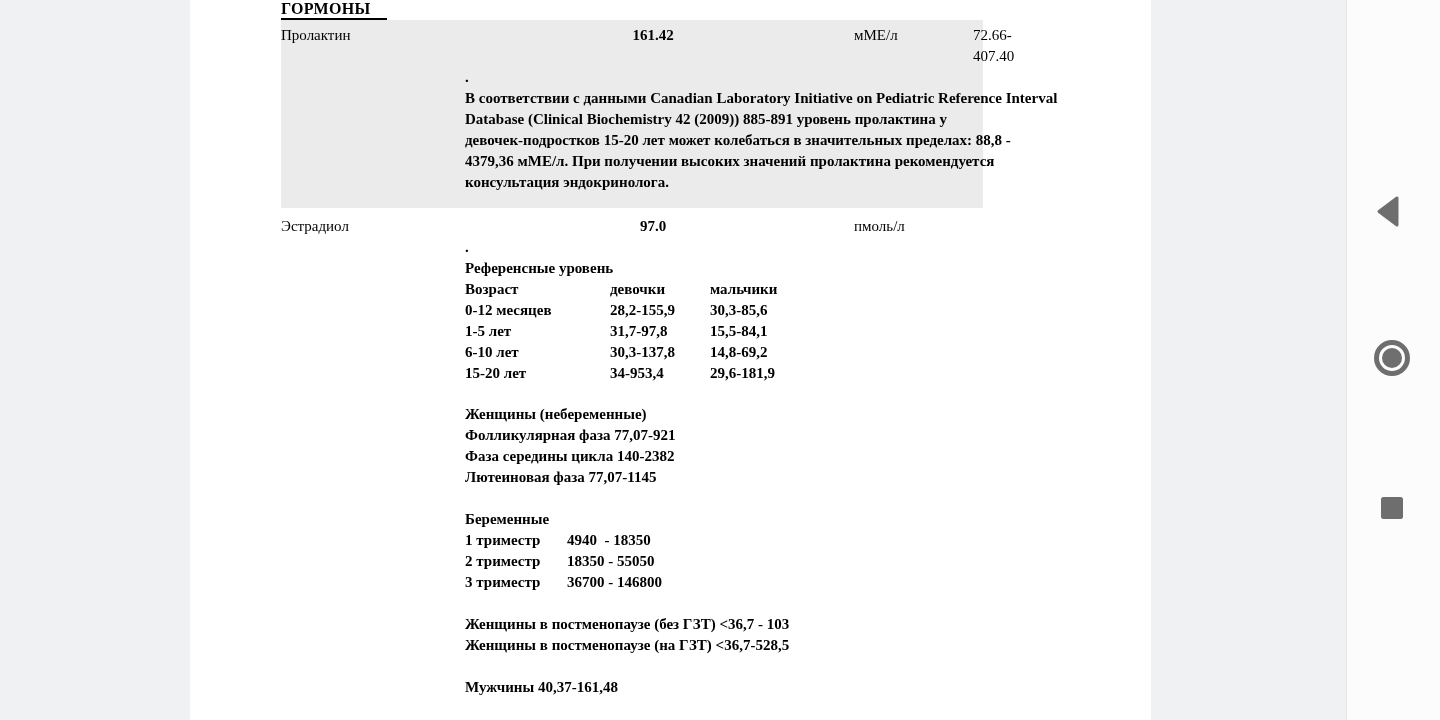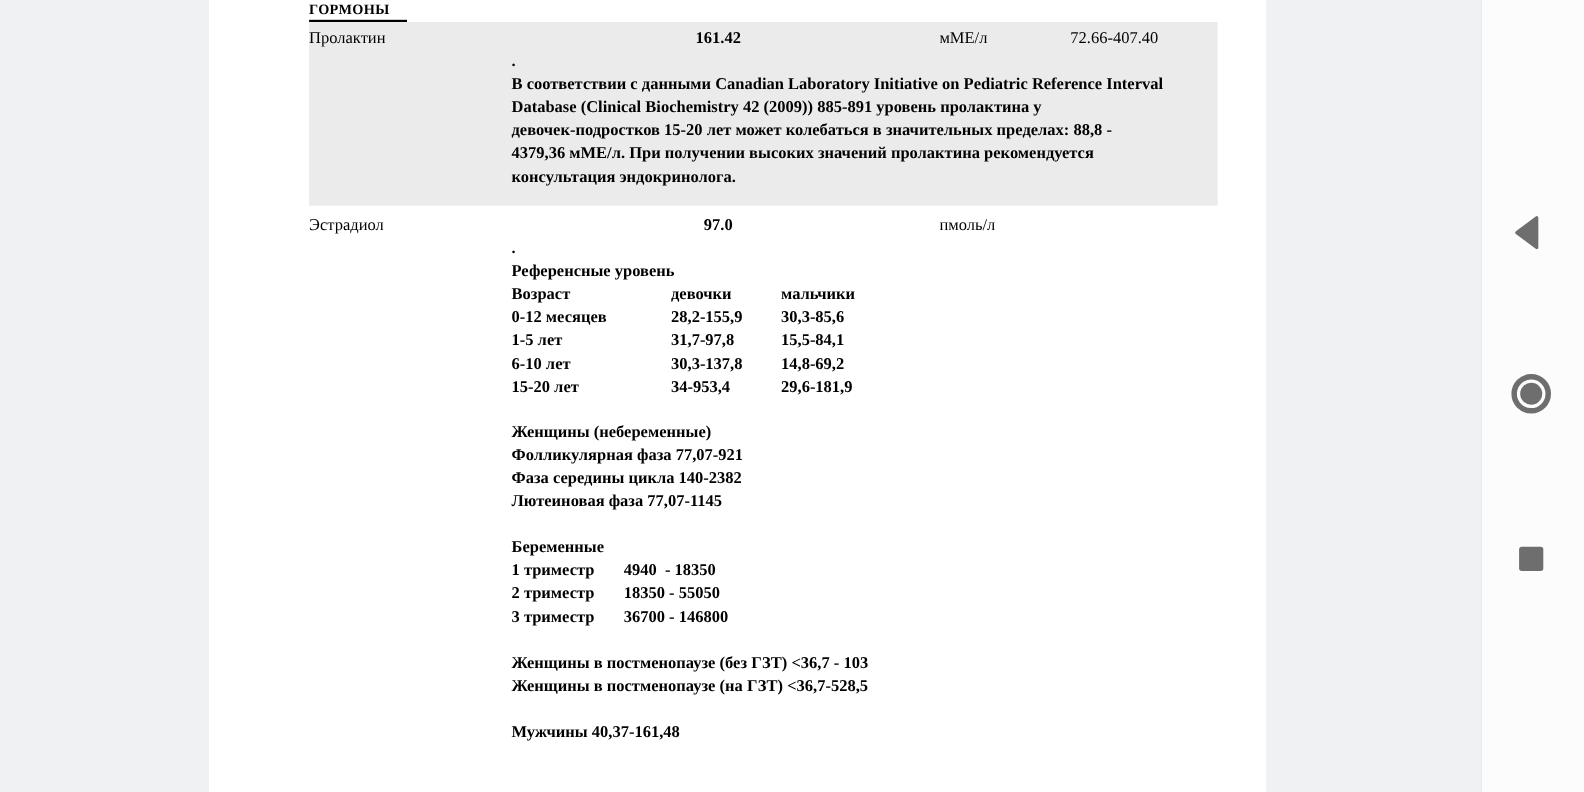--- a/index.html
+++ b/index.html
@@ -10,27 +10,27 @@
     color:#000;
   }
   
   .page{
     position:absolute;left:190px;top:0;width:961px;height:720px;
     background:#FFFFFF;
   }
   .doc{position:absolute;left:91px;top:0;width:826px;}
   .doc-title{
     display:inline-block;margin:0;
-    font-size:13px;line-height:16px;font-weight:bold;
+    font-size:16px;line-height:16px;font-weight:bold;
     letter-spacing:.3px;
     border-bottom:2px solid #000;
     padding:1px 16px 1px 0;
   }
   .note-block{
-    background:#EBEBEB;width:826px;
+    background:#EBEBEB;width:702px;
     padding:5px 0 15px 0;box-sizing:border-box;
   }
   .lab-row{
     display:grid;grid-template-columns:184px 376px 110px auto;
     font-size:15px;line-height:21px;
   }
   .lab-name{font-weight:normal;}
   .lab-value{text-align:center;font-weight:bold;}
   .lab-units{padding-left:13px;}
   .lab-range{padding-left:22px;}

